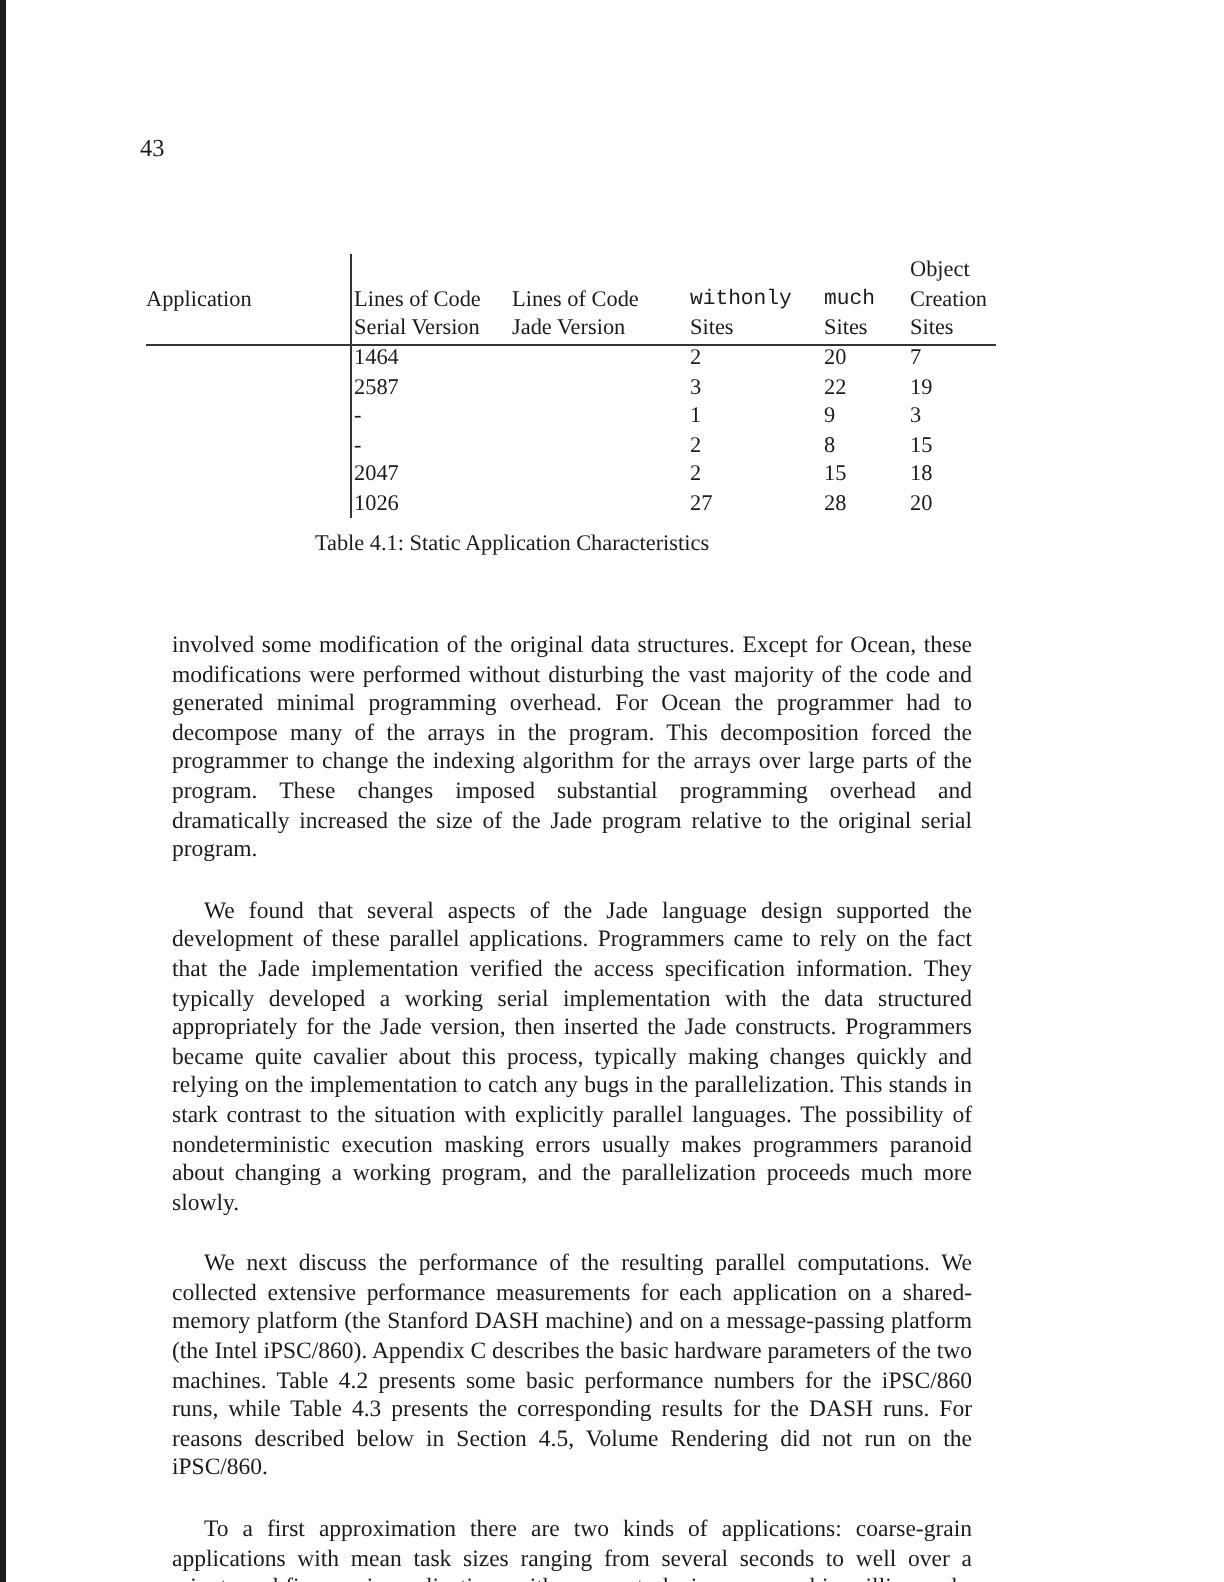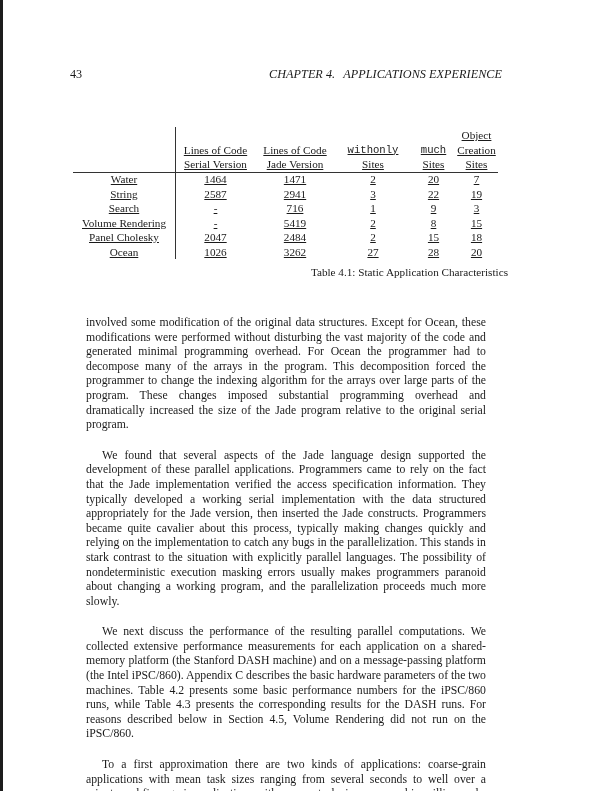--- a/index.html
+++ b/index.html
@@ -65,40 +65,39 @@
   .h-rule {
     position: absolute;
     left: 0;
     top: 45px;
     width: 425px;
     height: 1px;
     background: #333;
   }
   .col {
     position: absolute;
-    text-align: center;
+    text-align: left;
     line-height: 14.6px;
-    text-decoration: underline;
   }
   .mono { font-family: "Liberation Mono", "DejaVu Sans Mono", monospace; font-size: 10.6px; }
   .cell { height: 14.6px; white-space: nowrap; }
 
   .c-app   { left: 0;   width: 102px; }
   .c-ser   { left: 104px; width: 77px; }
   .c-jade  { left: 183px; width: 78px; }
-  .c-wo    { left: 261px; width: 78px; }
+  .c-wo    { left: 272px; width: 78px; }
   .c-w     { left: 339px; width: 43px; }
   .c-oc    { left: 382px; width: 43px; }
 
   .caption {
     position: absolute;
     top: 266px;
     left: 0;
     width: 508px;
-    text-align: right;
+    text-align: center;
     font-size: 11.2px;
     padding-left: 4px;
     box-sizing: border-box;
   }
 
   .body-text {
     position: absolute;
     top: 300px;
     left: 70px;
     width: 432px;
@@ -114,29 +113,31 @@
     margin-top: 2.4px;
   }
 </style>
 </head>
 <body>
 
 <div class="scan-edge"></div>
 
 <div class="page-header">
   <span class="page-number">43</span>
-  <span class="running-head">
-    <span class="chap">CHAPTER 4.</span><span>APPLICATIONS EXPERIENCE</span>
-  </span>
 </div>
 
 <div class="table-wrap">
   <div class="v-rule"></div>
   <div class="h-rule"></div>
 
+  <div class="col c-app" style="top:1px;">
+    <div class="cell"></div>
+    <div class="cell">Application</div>
+    <div class="cell"></div>
+  </div>
   <div class="col c-ser" style="top:1px;">
     <div class="cell"></div>
     <div class="cell">Lines of Code</div>
     <div class="cell">Serial Version</div>
   </div>
   <div class="col c-jade" style="top:1px;">
     <div class="cell"></div>
     <div class="cell">Lines of Code</div>
     <div class="cell">Jade Version</div>
   </div>
@@ -149,44 +150,28 @@
     <div class="cell"></div>
     <div class="cell mono">much</div>
     <div class="cell">Sites</div>
   </div>
   <div class="col c-oc" style="top:1px;">
     <div class="cell">Object</div>
     <div class="cell">Creation</div>
     <div class="cell">Sites</div>
   </div>
 
-  <div class="col c-app" style="top:45px;">
-    <div class="cell">Water</div>
-    <div class="cell">String</div>
-    <div class="cell">Search</div>
-    <div class="cell">Volume Rendering</div>
-    <div class="cell">Panel Cholesky</div>
-    <div class="cell">Ocean</div>
-  </div>
   <div class="col c-ser" style="top:45px;">
     <div class="cell">1464</div>
     <div class="cell">2587</div>
     <div class="cell">-</div>
     <div class="cell">-</div>
     <div class="cell">2047</div>
     <div class="cell">1026</div>
   </div>
-  <div class="col c-jade" style="top:45px;">
-    <div class="cell">1471</div>
-    <div class="cell">2941</div>
-    <div class="cell">716</div>
-    <div class="cell">5419</div>
-    <div class="cell">2484</div>
-    <div class="cell">3262</div>
-  </div>
   <div class="col c-wo" style="top:45px;">
     <div class="cell">2</div>
     <div class="cell">3</div>
     <div class="cell">1</div>
     <div class="cell">2</div>
     <div class="cell">2</div>
     <div class="cell">27</div>
   </div>
   <div class="col c-w" style="top:45px;">
     <div class="cell">20</div>

